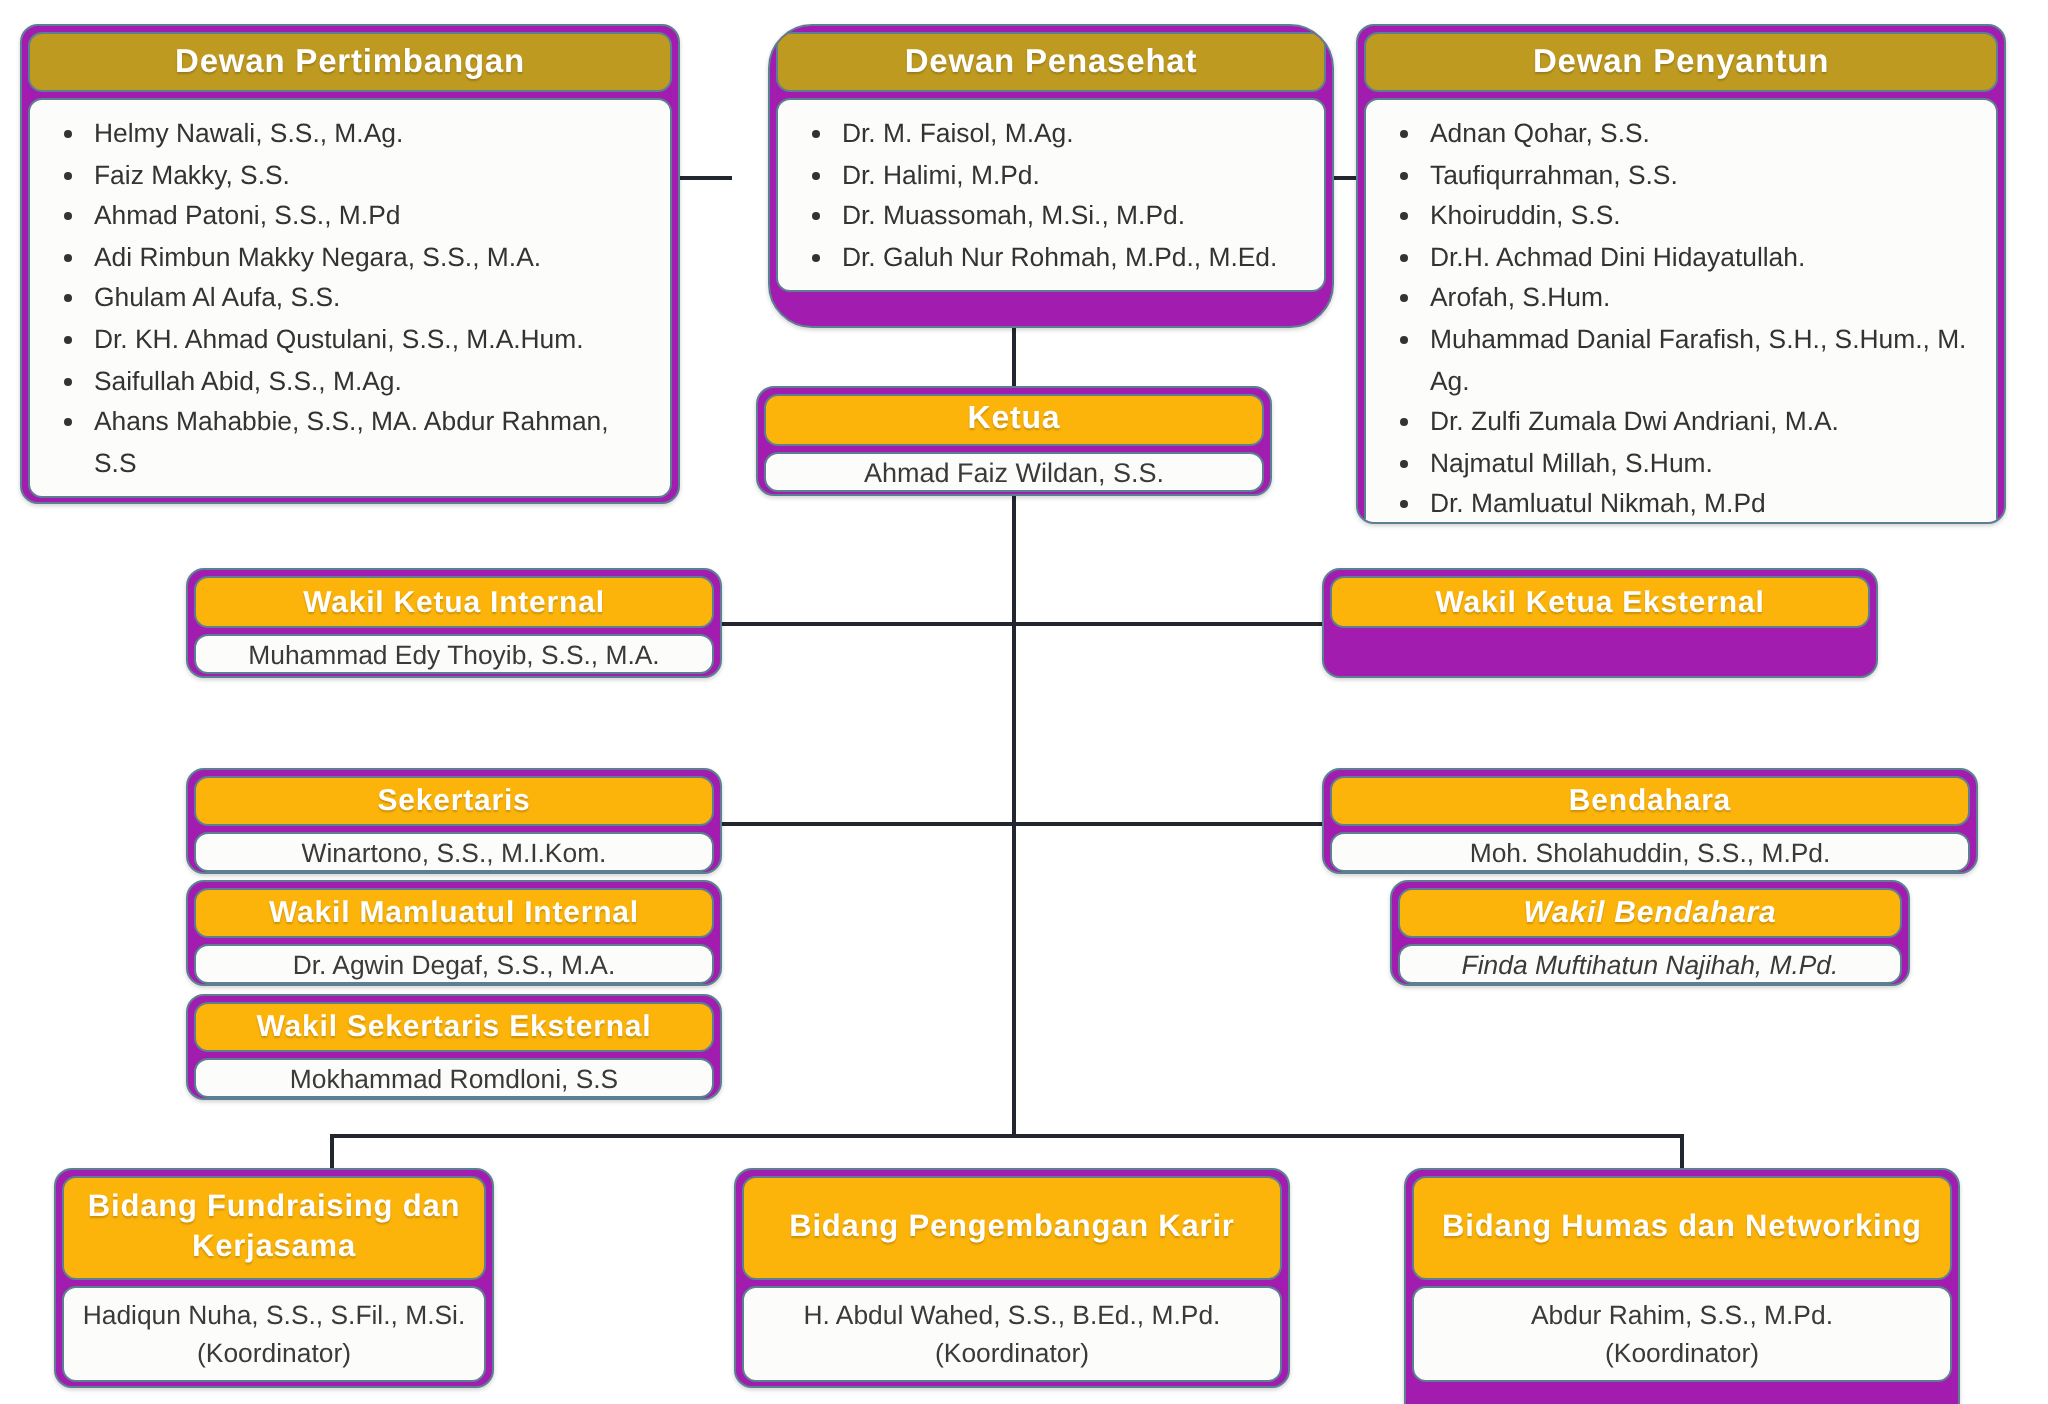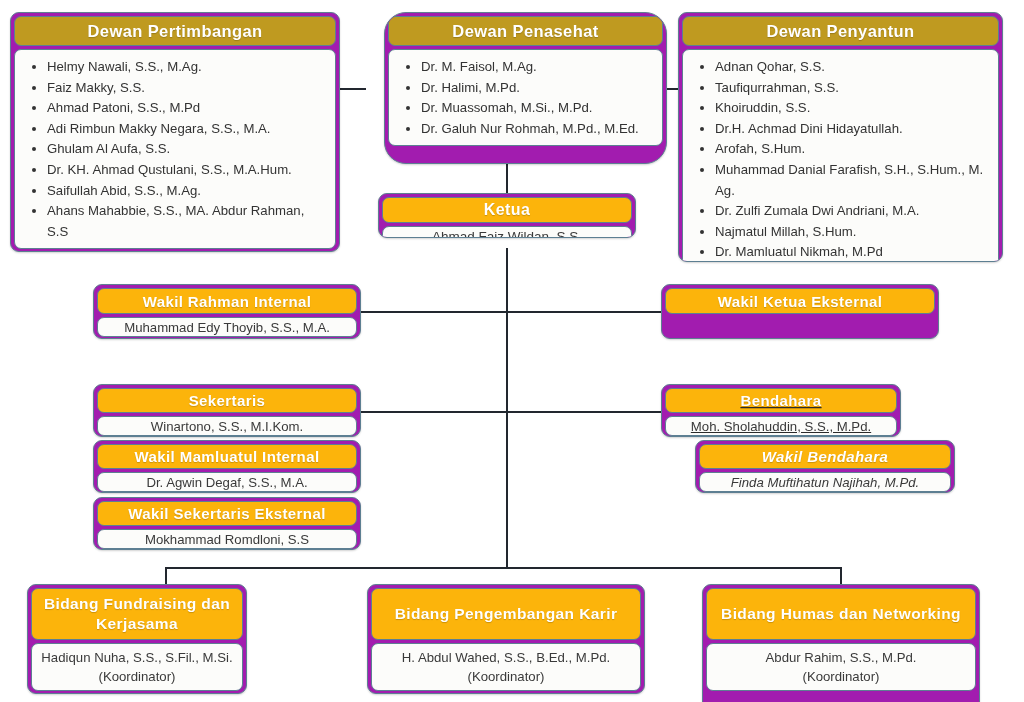--- a/index.html
+++ b/index.html
@@ -73,41 +73,41 @@
 
   
   #box-pertimbangan{left:10px;top:12px;width:330px;height:240px;}
   #box-pertimbangan .hdr{height:30px;font-size:16.5px;}
   #box-penasehat{left:384px;top:12px;width:283px;height:152px;border-radius:22px;}
   #box-penasehat .hdr{height:30px;font-size:16.5px;}
   #box-penyantun{left:678px;top:12px;width:325px;height:250px;}
   #box-penyantun .hdr{height:30px;font-size:16.5px;}
 
   
-  #box-ketua{left:378px;top:193px;width:258px;height:45px;}
+  #box-ketua{left:378px;top:193px;width:258px;height:55px;}
   #box-ketua .hdr{height:26px;font-size:16px;}
   #box-ketua .body{height:20px;font-size:13.5px;}
 
   
   #box-wk-internal{left:93px;top:284px;width:268px;height:55px;}
   #box-wk-internal .hdr{height:26px;font-size:15px;}
   #box-wk-internal .body{height:20px;font-size:13.2px;}
   #box-wk-eksternal{left:661px;top:284px;width:278px;height:55px;}
   #box-wk-eksternal .hdr{height:26px;font-size:15px;}
   #box-wk-eksternal .body{height:20px;font-size:13.2px;}
 
   
   .stackbox .hdr{height:25px;font-size:15px;}
   .stackbox .body{height:20px;font-size:13.2px;}
   #box-sekertaris{left:93px;top:384px;width:268px;height:53px;}
   #box-wakil-sek-int{left:93px;top:440px;width:268px;height:53px;}
   #box-wakil-sek-eks{left:93px;top:497px;width:268px;height:53px;}
 
   
-  #box-bendahara{left:661px;top:384px;width:240px;height:53px;text-decoration:underline;}
+  #box-bendahara{left:661px;top:384px;width:328px;height:53px;}
   #box-wakil-bendahara{left:695px;top:440px;width:260px;height:53px;font-style:italic;}
 
   
   .bidang .hdr{height:52px;font-size:15.5px;line-height:1.3;padding:0 8px;}
   .bidang .body{height:48px;font-size:13.2px;line-height:1.45;flex-direction:column;}
   #box-bidang-fundraising{left:27px;top:584px;width:220px;height:110px;}
   #box-bidang-karir{left:367px;top:584px;width:278px;height:110px;}
   #box-bidang-humas{left:702px;top:584px;width:278px;height:136px;}
 </style>
 </head>
@@ -176,21 +176,21 @@
       </ul>
     </div>
   </div>
 
   <div class="node" id="box-ketua">
     <div class="hdr orange">Ketua</div>
     <div class="body">Ahmad Faiz Wildan, S.S.</div>
   </div>
 
   <div class="node" id="box-wk-internal">
-    <div class="hdr orange">Wakil Rahman Internal</div>
+    <div class="hdr orange">Wakil Ketua Internal</div>
     <div class="body">Muhammad Edy Thoyib, S.S., M.A.</div>
   </div>
 
   <div class="node" id="box-wk-eksternal">
     <div class="hdr orange">Wakil Ketua Eksternal</div>
   </div>
 
   <div class="node stackbox" id="box-sekertaris">
     <div class="hdr orange">Sekertaris</div>
     <div class="body">Winartono, S.S., M.I.Kom.</div>

